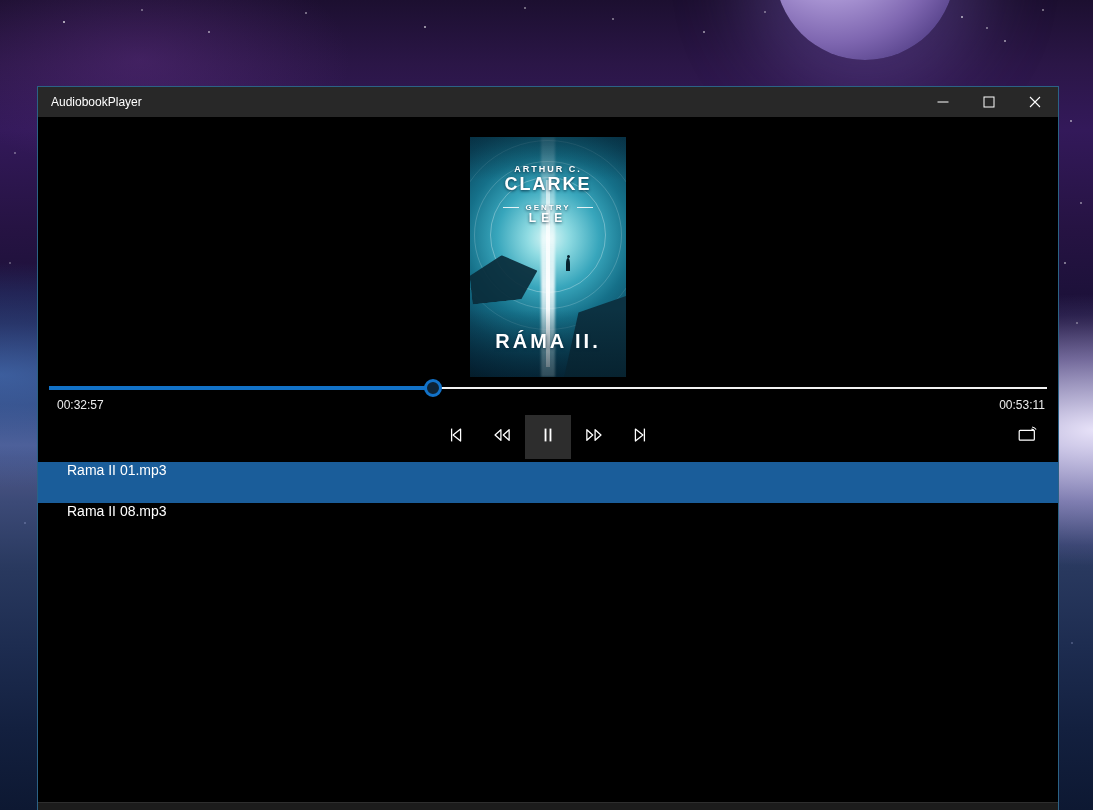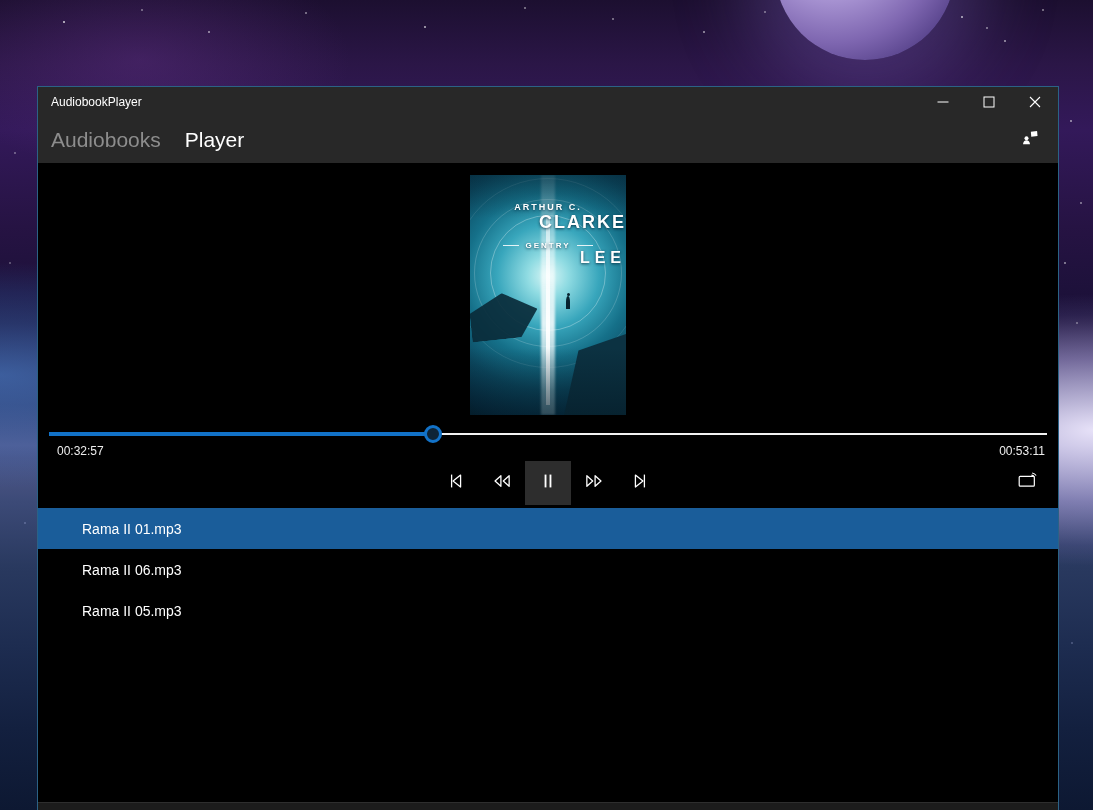--- a/index.html
+++ b/index.html
@@ -44,65 +44,65 @@
 
   .navbar { height:46px; background:var(--header_bg,#282828); display:flex; align-items:center; padding:0 13px; gap:24px; flex:0 0 auto; }
   .tab { font-size:21px; font-weight:300; cursor:default; }
   .tab.inactive { color:#8d8d8d; }
   .tab.active { color:#ffffff; }
   .miniplayer-btn { margin-left:auto; width:30px; height:30px; display:flex; align-items:center; justify-content:center; }
 
   .content { position:relative; flex:1 1 auto; background:#000; }
 
   
-  .cover { position:absolute; left:50%; margin-left:-78px; top:12px; width:156px; height:240px; overflow:hidden;
+  .cover { position:absolute; left:50%; margin-left:-78px; top:20px; width:156px; height:240px; overflow:hidden;
     background:
       radial-gradient(circle at 50% 42%, #d9f6f6 0%, #8fdbe2 13%, #38a6bc 32%, #157089 52%, #0c4a62 72%, #073047 92%, #052536 100%);
   }
   .cover .beam { position:absolute; left:50%; width:14px; margin-left:-7px; top:0; bottom:0;
     background:linear-gradient(180deg, rgba(255,255,255,.12), rgba(255,255,255,.55) 40%, rgba(255,255,255,.85) 62%, rgba(220,250,255,.45) 90%); filter:blur(1px); }
   .cover .beam-core { position:absolute; left:50%; width:4px; margin-left:-2px; top:18%; bottom:4%;
     background:linear-gradient(180deg, rgba(255,255,255,.5), rgba(255,255,255,.95) 60%, rgba(255,255,255,.6)); }
   .cover .ring { position:absolute; left:50%; top:41%; border-radius:50%; border:1px solid rgba(255,255,255,.30); }
   .cover .r1 { width:116px; height:116px; margin:-58px 0 0 -58px; }
   .cover .r2 { width:148px; height:148px; margin:-74px 0 0 -74px; border-color:rgba(255,255,255,.18); }
   .cover .r3 { width:190px; height:190px; margin:-95px 0 0 -95px; border-color:rgba(255,255,255,.10); }
   .cover .boat { position:absolute; left:0px; top:118px; width:68px; height:46px; background:#0a2b3a; opacity:.92;
     clip-path:polygon(0 38%, 50% 0, 100% 42%, 72% 100%, 0 100%); transform:rotate(-6deg); }
   .cover .ledge { position:absolute; right:0; top:148px; width:72px; height:92px; background:#0c3242;
     clip-path:polygon(34% 30%, 100% 12%, 100% 100%, 14% 100%); }
   .cover .person { position:absolute; left:96px; top:121px; width:4px; height:13px; background:#07222e; border-radius:45% 45% 0 0; }
   .cover .person::before { content:""; position:absolute; left:0.5px; top:-3px; width:3px; height:3px; border-radius:50%; background:#07222e; }
   .cover .shade { position:absolute; inset:0; background:linear-gradient(180deg, rgba(3,22,33,.35) 0%, rgba(3,22,33,0) 18%, rgba(3,22,33,0) 72%, rgba(3,22,33,.55) 100%); }
   .cover-text { position:absolute; left:0; right:0; text-align:center; color:#fff; text-shadow:0 1px 3px rgba(0,35,55,.85); }
   .ct-author-top { top:27px; font-size:9px; font-weight:bold; letter-spacing:2px; }
-  .ct-author-name { top:37px; font-size:18px; font-weight:bold; letter-spacing:2px;text-align:right; }
+  .ct-author-name { top:37px; font-size:18px; font-weight:bold; letter-spacing:2px; }
   .ct-coauthor { top:66px; font-size:8px; font-weight:bold; letter-spacing:2px; display:flex; align-items:center; justify-content:center; gap:6px; }
   .ct-coauthor .dash { width:16px; height:1px; background:rgba(255,255,255,.85); }
-  .ct-coauthor-name { top:74px; font-size:16px; font-weight:bold; letter-spacing:5px;text-align:right; }
+  .ct-coauthor-name { top:74px; font-size:12px; font-weight:bold; letter-spacing:5px; }
   .ct-title { top:193px; font-size:20px; font-weight:bold; letter-spacing:3px; }
 
   
   .seek { position:absolute; left:11px; right:11px; top:262px; height:18px; cursor:default; }
   .seek-rail { position:absolute; left:0; right:0; top:8px; height:2px; background:#f2f2f2; }
   .seek-fill { position:absolute; left:0; top:7px; height:4px; width:38.5%; background:var(--seek_fill,#1272c8); }
   .seek-thumb { position:absolute; top:0; left:38.5%; width:18px; height:18px; margin-left:-9px; border-radius:50%;
     background:#0e2436; border:3px solid var(--seek_fill,#1272c8); }
   .times { position:absolute; left:19px; right:13px; top:281px; display:flex; justify-content:space-between;
     font-size:12px; color:#ededed; }
 
   
   .transport { position:absolute; left:0; right:0; top:298px; height:44px; display:flex; justify-content:center; }
   .t-btn { width:46px; height:44px; display:flex; align-items:center; justify-content:center; }
   .t-btn.highlight { background:#2d2d2d; }
   .cast-btn { position:absolute; right:8px; top:298px; width:46px; height:44px; display:flex; align-items:center; justify-content:center; }
 
   
   .playlist { position:absolute; left:0; right:0; top:345px; }
-  .plrow { height:41px; display:flex; align-items:center; padding-left:44px; font-size:14px; color:#fff; }
+  .plrow { height:41px; display:flex; padding-left:29px; font-size:14px; color:#fff; }
   .plrow.selected { background:var(--accent_selection,#1a5d9a); }
 
   
   .commandbar { position:absolute; left:0; right:0; bottom:0; height:38px; background:#1c1c1c; border-top:1px solid #2e2e2e; }
   .trash-btn { position:absolute; right:8px; top:0; width:46px; height:38px; display:flex; align-items:center; justify-content:center; }
 </style>
 </head>
 <body>
 
 <div class="desktop">
@@ -132,33 +132,20 @@
       <div class="win-btn">
         <span>
           <svg width="12" height="12" viewBox="0 0 12 12">
               <path d="M1 1L11 11M11 1L1 11" stroke="#fff" stroke-width="1.1"></path>
             </svg>
         </span>
       </div>
     </div>
   </div>
 
-  <div class="navbar">
-    <span class="tab inactive">Audiobooks</span>
-    <span class="tab active">Player</span>
-    <div class="miniplayer-btn">
-      <span>
-        <svg width="20" height="20" viewBox="0 0 24 24">
-          <polygon points="13,4.5 20.5,3.5 21,9.5 13.5,10.5" fill="#fff"></polygon>
-          <circle cx="7.8" cy="12.3" r="2.4" fill="#fff"></circle>
-          <path d="M3.6 19.6c0-3.1 2.1-5 4.2-5s4.2 1.9 4.2 5z" fill="#fff"></path>
-        </svg>
-      </span>
-    </div>
-  </div>
 
   <div class="content">
 
     <div class="cover">
       <div class="beam"></div>
       <div class="beam-core"></div>
       <div class="ring r3"></div>
       <div class="ring r2"></div>
       <div class="ring r1"></div>
       <div class="boat"></div>
@@ -166,20 +153,21 @@
       <div class="person"></div>
       <div class="shade"></div>
       <div class="cover-text ct-author-top">ARTHUR C.</div>
       <div class="cover-text ct-author-name">CLARKE</div>
       <div class="cover-text ct-coauthor">
         <span class="dash"></span>
           <span>GENTRY</span>
           <span class="dash"></span>
       </div>
       <div class="cover-text ct-coauthor-name">LEE</div>
+      <div class="cover-text ct-title">RÁMA II.</div>
     </div>
 
     <div class="seek">
       <div class="seek-rail"></div>
       <div class="seek-fill" style="width: 38.5%;"></div>
       <div class="seek-thumb" style="left: 38.5%;"></div>
     </div>
     <div class="times">
       <span>00:32:57</span>
       <span>00:53:11</span>
@@ -235,24 +223,21 @@
           <path d="M17.6 3.3a6.6 6.6 0 0 1 4.4 2.7" stroke-width="1.2"></path>
         </svg>
       </span>
     </div>
 
     <div class="playlist">
       <div class="plrow selected">
           <span>Rama II 01.mp3</span>
         </div>
       <div class="plrow">
-          <span>Rama II 06.mp3</span>
-        </div>
-      <div class="plrow">
-          <span>Rama II 05.mp3</span>
+          <span>Rama II 08.mp3</span>
         </div>
     </div>
 
     <div class="commandbar">
       <div class="trash-btn">
         <span>
           <svg width="20" height="20" viewBox="0 0 24 24" stroke="#e8e8e8" stroke-width="1.2" fill="none">
             <path d="M5.2 6.3h13.6"></path>
             <path d="M10 6.3V4.8h4v1.5"></path>
             <path d="M7 6.3h10l-.6 13.4H7.6z"></path>

